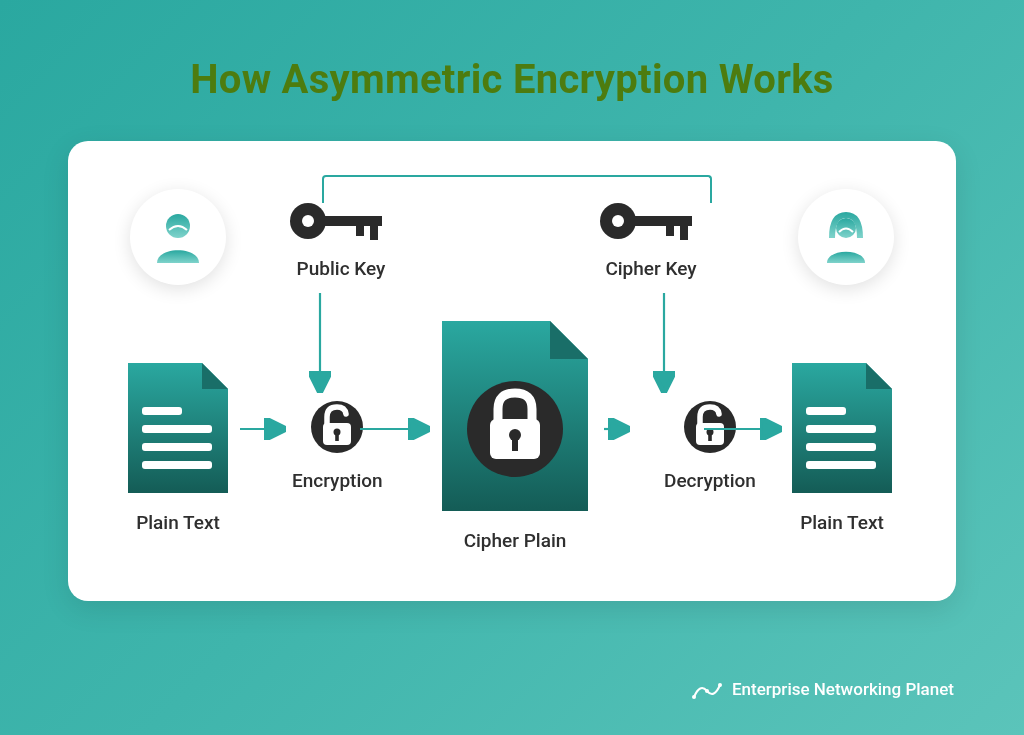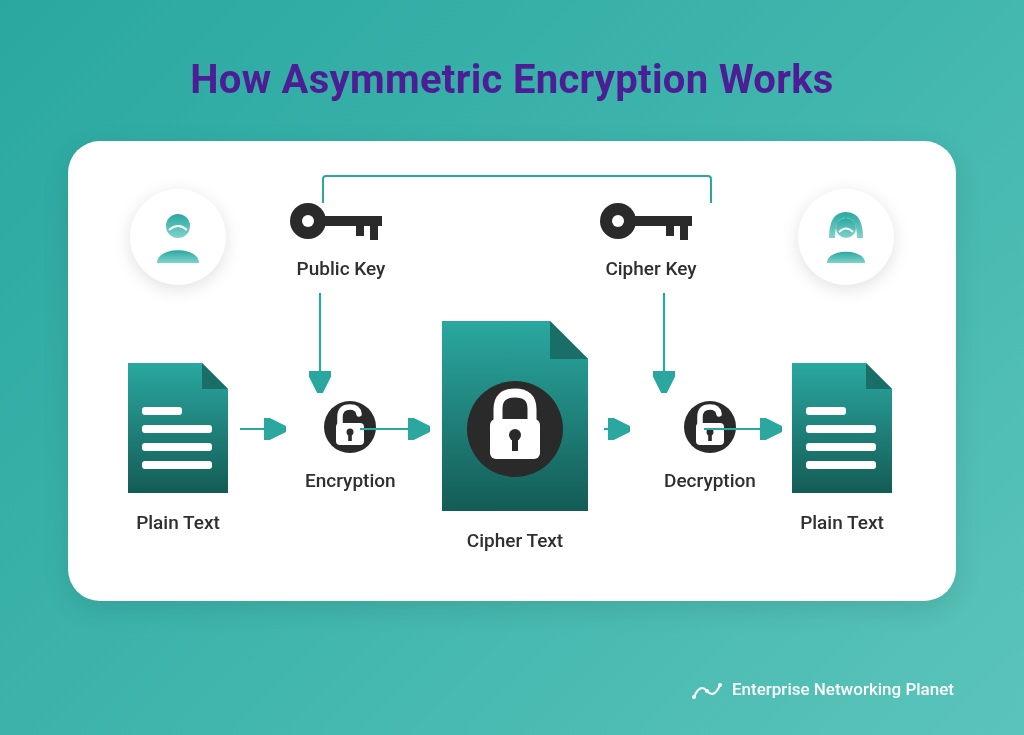--- a/index.html
+++ b/index.html
@@ -5,30 +5,30 @@
   * { box-sizing: border-box; margin: 0; padding: 0; }
   body {
     width: 1024px;
     height: 735px;
     background: linear-gradient(135deg, #2aa8a0 0%, #3fb5ac 50%, #5bc4ba 100%);
     font-family: -apple-system, BlinkMacSystemFont, "Segoe UI", Roboto, sans-serif;
     position: relative;
     overflow: hidden;
   }
   .title {
-    color: #4c1d95;
+    color: #4d7c0f;
     font-size: 40px;
     font-weight: 700;
     text-align: center;
     padding-top: 56px;
     letter-spacing: 0.3px;
   }
   .card {
     background: #fff;
-    border-radius: 32px;
+    border-radius: 20px;
     width: 888px;
     height: 460px;
     margin: 38px auto 0;
     position: relative;
     box-shadow: 0 8px 28px rgba(0,0,0,0.1);
   }
   .avatar {
     position: absolute;
     width: 96px;
     height: 96px;
@@ -77,21 +77,21 @@
     font-size: 19px;
     color: #2f2f2f;
     margin-top: 14px;
     font-weight: 500;
   }
   .crypto-group {
     position: absolute;
     text-align: center;
     top: 258px;
   }
-  .crypto-group.enc { left: 237px; }
+  .crypto-group.enc { left: 224px; }
   .crypto-group.dec { left: 568px; margin-left: 28px; }
   .crypto-label {
     font-size: 19px;
     color: #2f2f2f;
     margin-top: 10px;
     font-weight: 500;
   }
   .arrow {
     position: absolute;
     stroke: #2aa8a0;
@@ -197,21 +197,21 @@
           </linearGradient>
         </defs>
       <path d="M6 0 L114 0 L152 38 L152 190 L6 190 Z" fill="url(#gd2)"></path>
       <path d="M114 0 L114 38 L152 38 Z" fill="#196e68"></path>
       <circle cx="79" cy="108" r="48" fill="#2a2a2a"></circle>
       <path d="M62 100 L62 88 Q62 72 79 72 Q96 72 96 88 L96 100" stroke="#fff" stroke-width="9" fill="none" stroke-linecap="round"></path>
       <rect x="54" y="98" width="50" height="40" rx="6" fill="#fff"></rect>
       <circle cx="79" cy="114" r="6" fill="#2a2a2a"></circle>
       <rect x="76" y="116" width="6" height="14" fill="#2a2a2a"></rect>
     </svg>
-    <div class="doc-label">Cipher Text</div>
+    <div class="doc-label">Cipher Plain</div>
   </div>
 
   <div class="doc-group plain-right">
     <svg width="108" height="130" viewBox="0 0 108 130">
       <defs>
           <linearGradient id="gd3" x1="0" y1="0" x2="0" y2="1">
             <stop offset="0" stop-color="#2aa8a0"></stop>
             <stop offset="1" stop-color="#145c56"></stop>
           </linearGradient>
         </defs>

